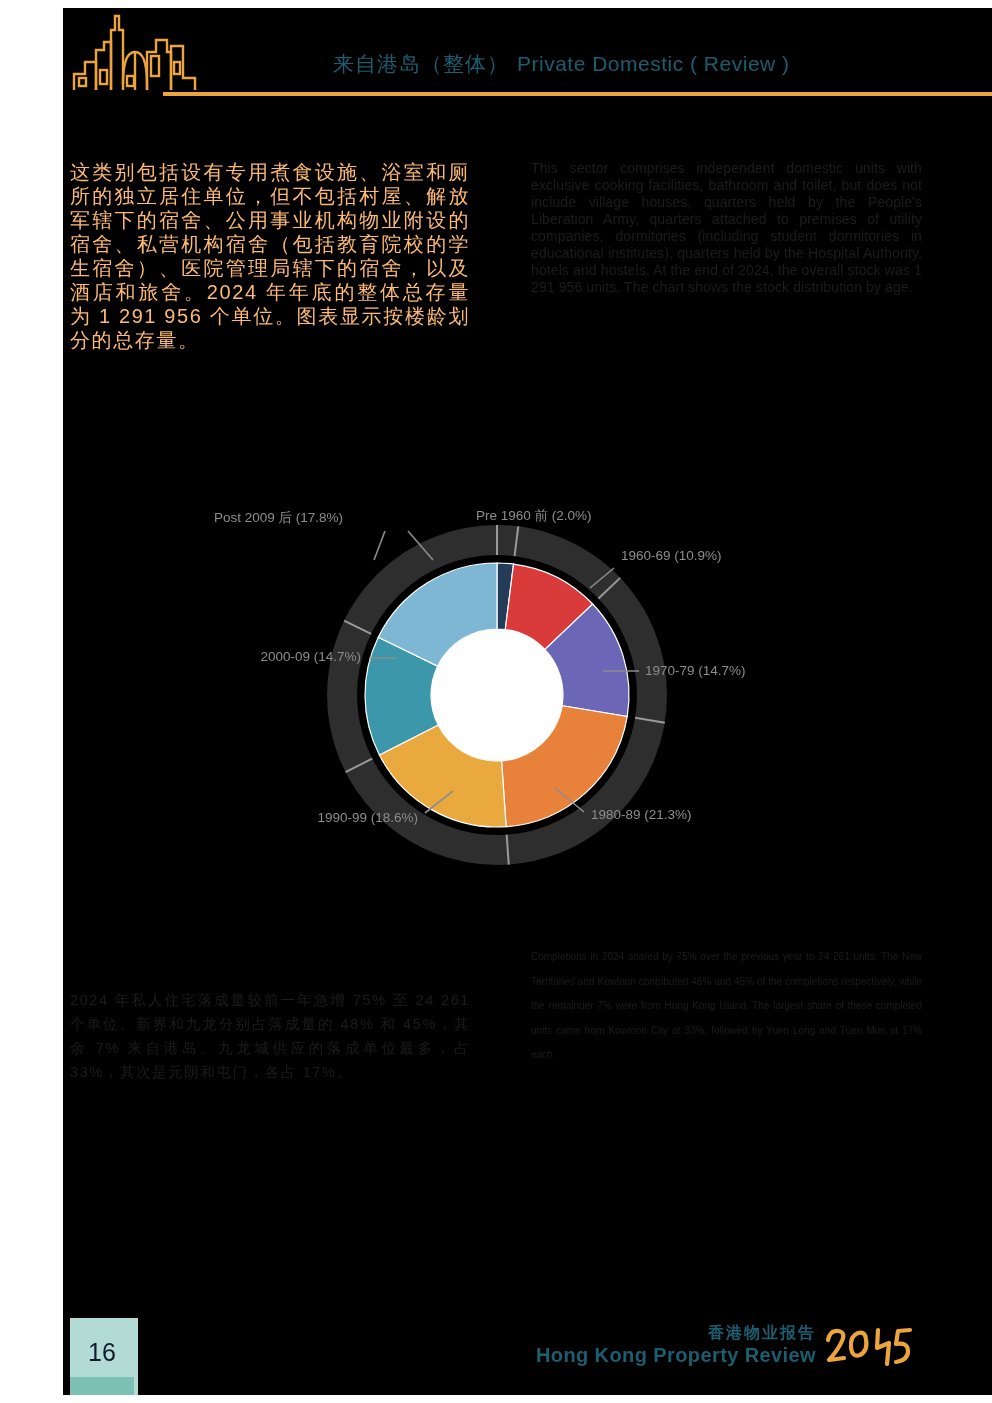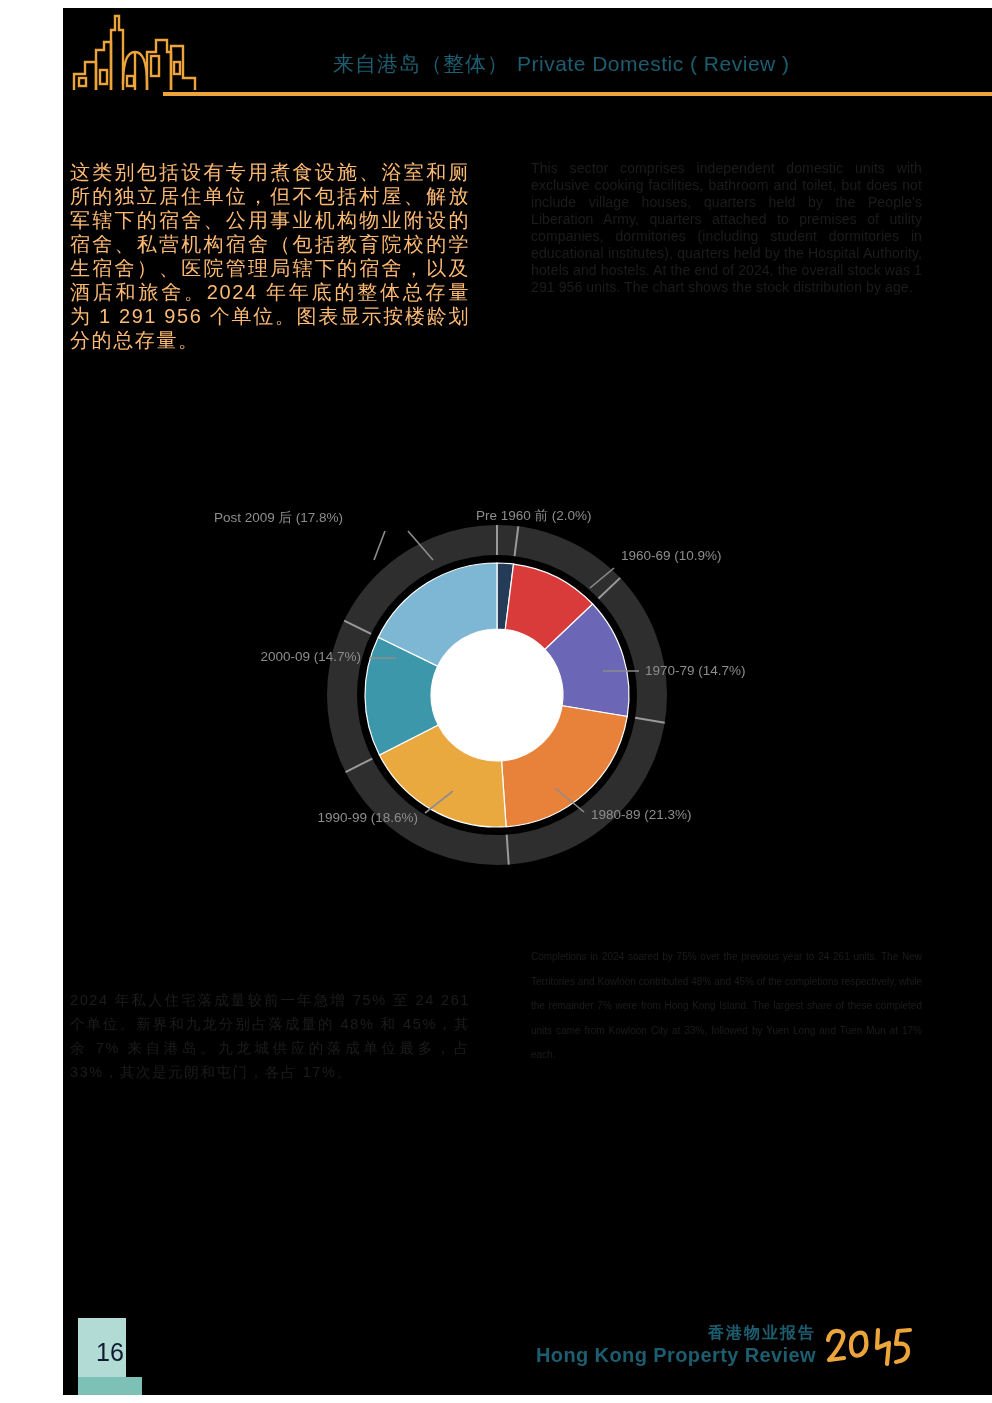--- a/index.html
+++ b/index.html
@@ -139,23 +139,22 @@
     color: #1c1c1c;
     font-size: 10px;
     line-height: 24.5px;
     text-align: justify;
   }
 
   
   .page-box {
     position: absolute;
     left: 70px; top: 1318px;
-    width: 48px; height: 77px;
+    width: 68px; height: 77px;
     background: #b3dbd5;
-    margin-left: 8px;
   }
   .page-box .band {
     position: absolute;
     left: 0; bottom: 0;
     width: 64px; height: 18px;
     background: #7cc0b6;
   }
   .page-box .num {
     position: absolute;
     left: 0; top: 20px;

